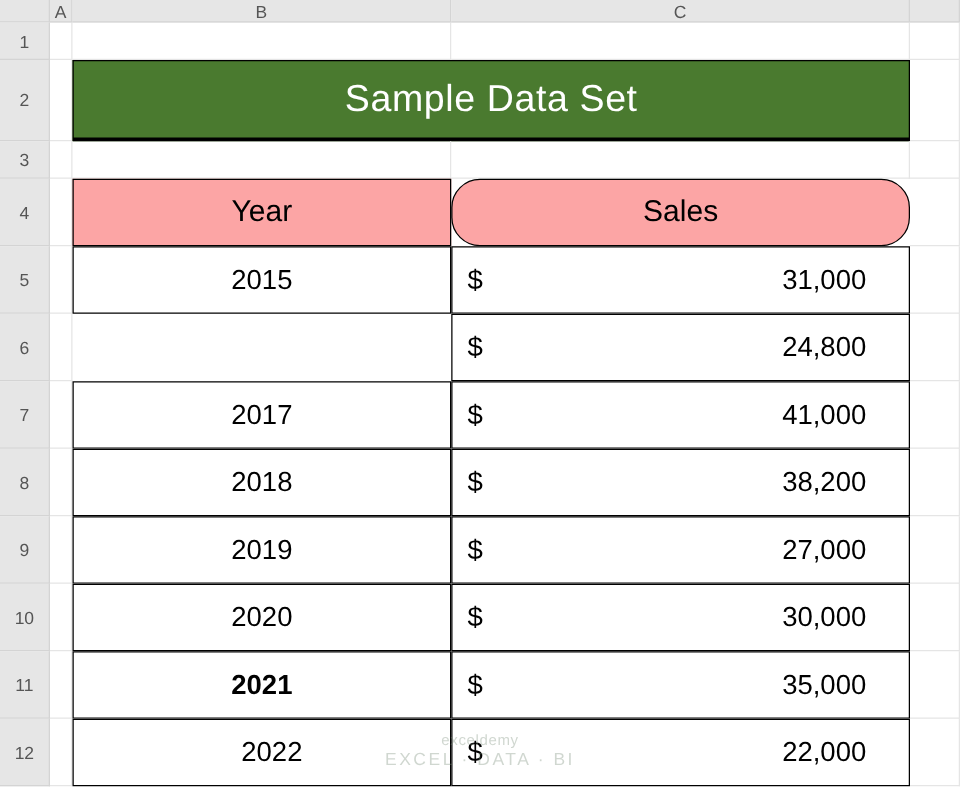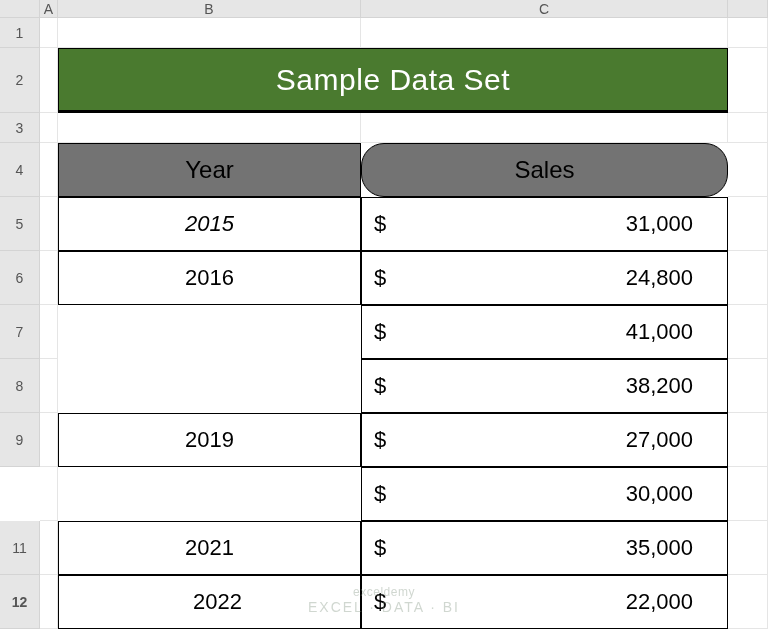--- a/index.html
+++ b/index.html
@@ -52,21 +52,21 @@
       color: #fff;
       font-size: 30px;
       border: 1px solid #000;
       border-bottom: 3px solid #000;
       display: flex;
       align-items: center;
       justify-content: center;
       letter-spacing: 0.5px;
     }
     .th-cell {
-      background: #737373;
+      background: #fca5a5;
       font-size: 24px;
       border: 1px solid #000;
       display: flex;
       align-items: center;
       justify-content: center;
     }
     .year-cell {
       font-size: 22px;
       border: 1px solid #000;
       display: flex;
@@ -111,22 +111,23 @@
 
   <div class="rowhdr" style="grid-column:1;grid-row:2;">1</div>
   <div class="rowhdr" style="grid-column:1;grid-row:3;">2</div>
   <div class="rowhdr" style="grid-column:1;grid-row:4;">3</div>
   <div class="rowhdr" style="grid-column:1;grid-row:5;">4</div>
   <div class="rowhdr" style="grid-column:1;grid-row:6;">5</div>
   <div class="rowhdr" style="grid-column:1;grid-row:7;">6</div>
   <div class="rowhdr" style="grid-column:1;grid-row:8;">7</div>
   <div class="rowhdr" style="grid-column:1;grid-row:9;">8</div>
   <div class="rowhdr" style="grid-column:1;grid-row:10;">9</div>
+  <div class="rowhdr" style="grid-column:1;grid-row:11;">10</div>
   <div class="rowhdr" style="grid-column:1;grid-row:12;">11</div>
-  <div class="rowhdr" style="grid-column:1;grid-row:13;font-weight:bold;">12</div>
+  <div class="rowhdr" style="grid-column:1;grid-row:13;">12</div>
 
   <div class="cell" style="grid-column:2;grid-row:2;"></div>
   <div class="cell" style="grid-column:3;grid-row:2;"></div>
   <div class="cell" style="grid-column:4;grid-row:2;"></div>
   <div class="cell" style="grid-column:5;grid-row:2;"></div>
 
   <div class="cell" style="grid-column:2;grid-row:3;"></div>
   <div class="title-cell" style="grid-column:3/5;grid-row:3;">Sample Data Set</div>
   <div class="cell" style="grid-column:5;grid-row:3;"></div>
 
@@ -134,66 +135,68 @@
   <div class="cell" style="grid-column:3;grid-row:4;"></div>
   <div class="cell" style="grid-column:4;grid-row:4;"></div>
   <div class="cell" style="grid-column:5;grid-row:4;"></div>
 
   <div class="cell" style="grid-column:2;grid-row:5;"></div>
   <div class="th-cell" style="grid-column:3;grid-row:5;">Year</div>
   <div class="th-cell" style="grid-column:4;grid-row:5;border-radius:23px;">Sales</div>
   <div class="cell" style="grid-column:5;grid-row:5;"></div>
 
   <div class="cell" style="grid-column:2;grid-row:6;"></div>
-  <div class="year-cell" style="grid-column:3;grid-row:6;font-style:italic;">2015</div>
+  <div class="year-cell" style="grid-column:3;grid-row:6;">2015</div>
   <div class="sales-cell" style="grid-column:4;grid-row:6;">
     <span>$</span>
     <span>31,000</span>
   </div>
   <div class="cell" style="grid-column:5;grid-row:6;"></div>
 
   <div class="cell" style="grid-column:2;grid-row:7;"></div>
-  <div class="year-cell" style="grid-column:3;grid-row:7;">2016</div>
   <div class="sales-cell" style="grid-column:4;grid-row:7;">
     <span>$</span>
     <span>24,800</span>
   </div>
   <div class="cell" style="grid-column:5;grid-row:7;"></div>
 
   <div class="cell" style="grid-column:2;grid-row:8;"></div>
+  <div class="year-cell" style="grid-column:3;grid-row:8;">2017</div>
   <div class="sales-cell" style="grid-column:4;grid-row:8;">
     <span>$</span>
     <span>41,000</span>
   </div>
   <div class="cell" style="grid-column:5;grid-row:8;"></div>
 
   <div class="cell" style="grid-column:2;grid-row:9;"></div>
+  <div class="year-cell" style="grid-column:3;grid-row:9;">2018</div>
   <div class="sales-cell" style="grid-column:4;grid-row:9;">
     <span>$</span>
     <span>38,200</span>
   </div>
   <div class="cell" style="grid-column:5;grid-row:9;"></div>
 
   <div class="cell" style="grid-column:2;grid-row:10;"></div>
   <div class="year-cell" style="grid-column:3;grid-row:10;">2019</div>
   <div class="sales-cell" style="grid-column:4;grid-row:10;">
     <span>$</span>
     <span>27,000</span>
   </div>
   <div class="cell" style="grid-column:5;grid-row:10;"></div>
 
   <div class="cell" style="grid-column:2;grid-row:11;"></div>
+  <div class="year-cell" style="grid-column:3;grid-row:11;">2020</div>
   <div class="sales-cell" style="grid-column:4;grid-row:11;">
     <span>$</span>
     <span>30,000</span>
   </div>
   <div class="cell" style="grid-column:5;grid-row:11;"></div>
 
   <div class="cell" style="grid-column:2;grid-row:12;"></div>
-  <div class="year-cell" style="grid-column:3;grid-row:12;">2021</div>
+  <div class="year-cell" style="grid-column:3;grid-row:12;font-weight:bold;">2021</div>
   <div class="sales-cell" style="grid-column:4;grid-row:12;">
     <span>$</span>
     <span>35,000</span>
   </div>
   <div class="cell" style="grid-column:5;grid-row:12;"></div>
 
   <div class="cell" style="grid-column:2;grid-row:13;"></div>
   <div class="year-cell" style="grid-column:3;grid-row:13;padding-left:16px;">2022</div>
   <div class="sales-cell" style="grid-column:4;grid-row:13;">
     <span>$</span>

